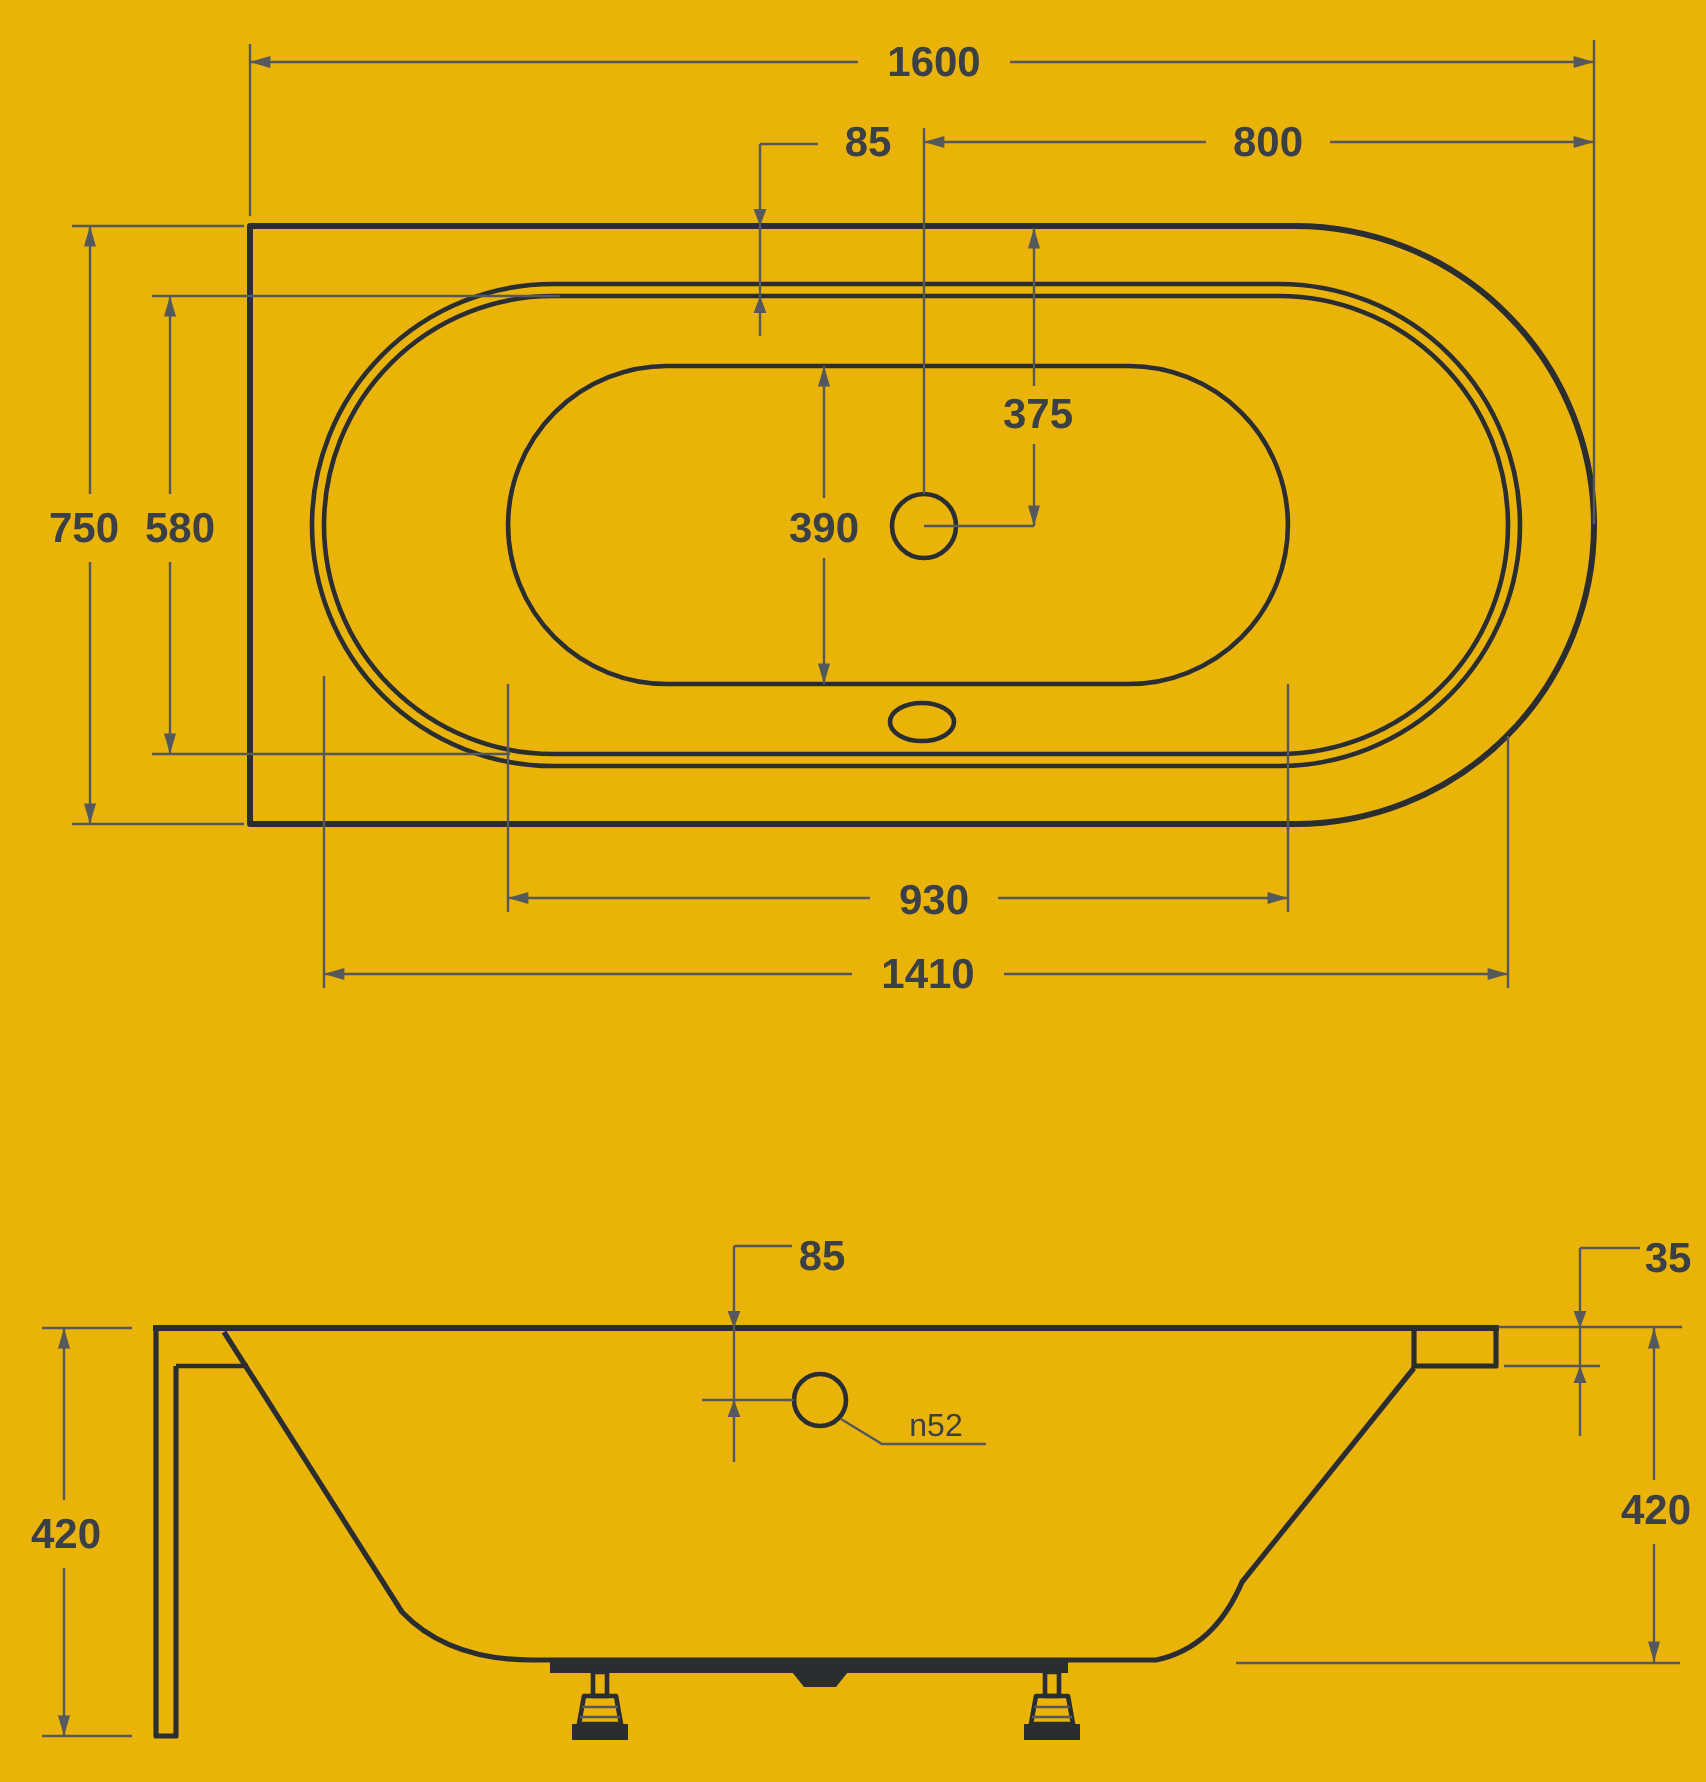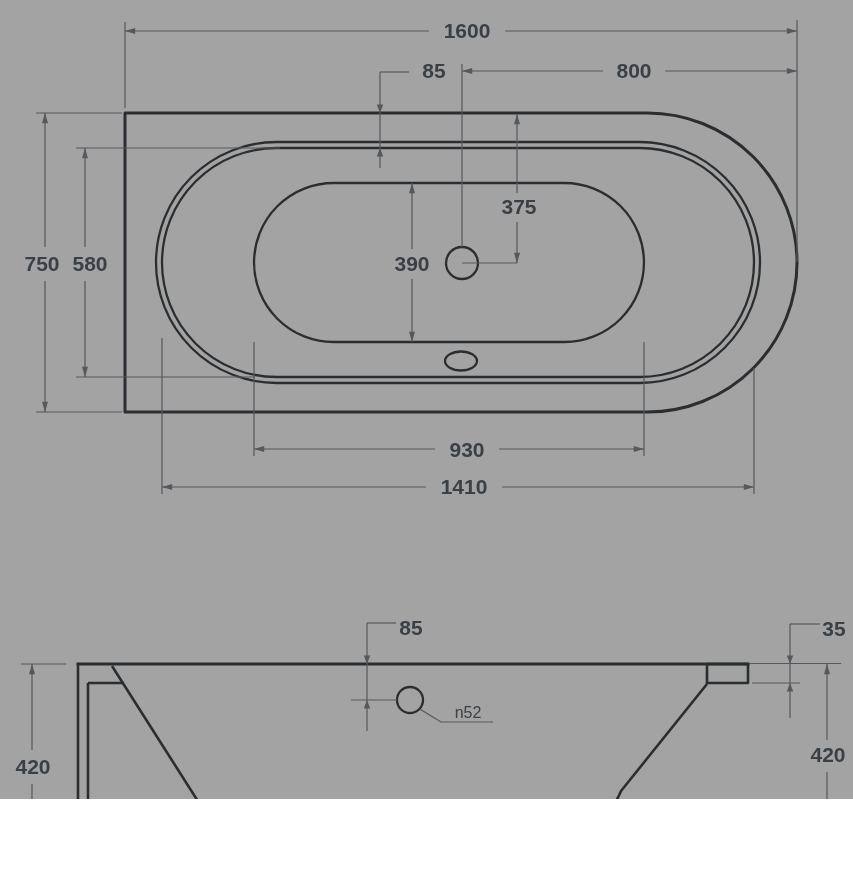--- a/index.html
+++ b/index.html
@@ -1,16 +1,16 @@
 <!DOCTYPE html>
 <html><head>
 <meta charset="utf-8">
 <style>
   html, body { margin: 0; padding: 0; background: #ffffff; }
-  .stage { position: relative; width: 853px; height: 799px; background: #a3a3a3; overflow: hidden; }
+  .stage { position: relative; width: 853px; height: 891px; background: #eab308; overflow: hidden; }
   svg { display: block; }
   .thick { stroke: #2b2e31; stroke-width: 3; fill: none; stroke-linejoin: round; stroke-linecap: square; }
   .med   { stroke: #2b2e31; stroke-width: 2.3; fill: none; stroke-linejoin: round; }
   .med2  { stroke: #2b2e31; stroke-width: 2.6; fill: none; stroke-linejoin: round; }
   .thin  { stroke: #55585c; stroke-width: 1.2; fill: none; }
   .solid { fill: #2b2e31; stroke: none; }
   .arrfill { fill: #55585c; stroke: none; }
   .dim-text { font-family: "Liberation Sans", sans-serif; font-size: 21px; font-weight: 600; fill: #3b4046; text-anchor: middle; }
   .dim-text-small { font-family: "Liberation Sans", sans-serif; font-size: 16px; font-weight: 400; fill: #3b4046; text-anchor: middle; }
 </style>

